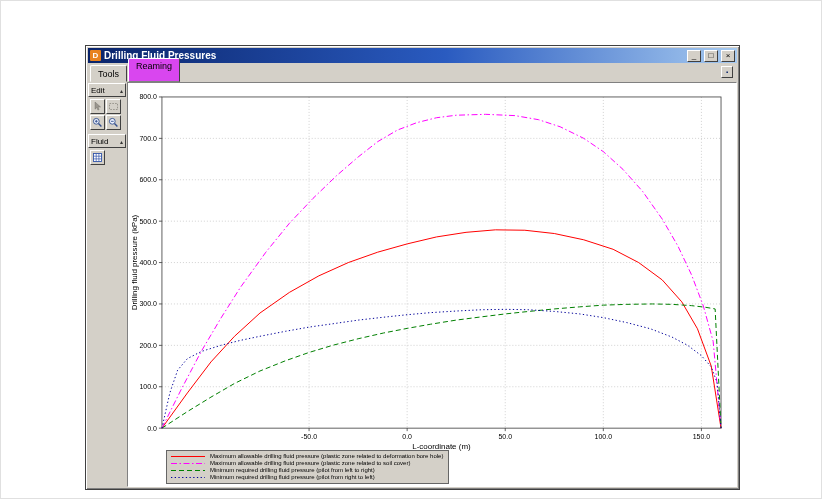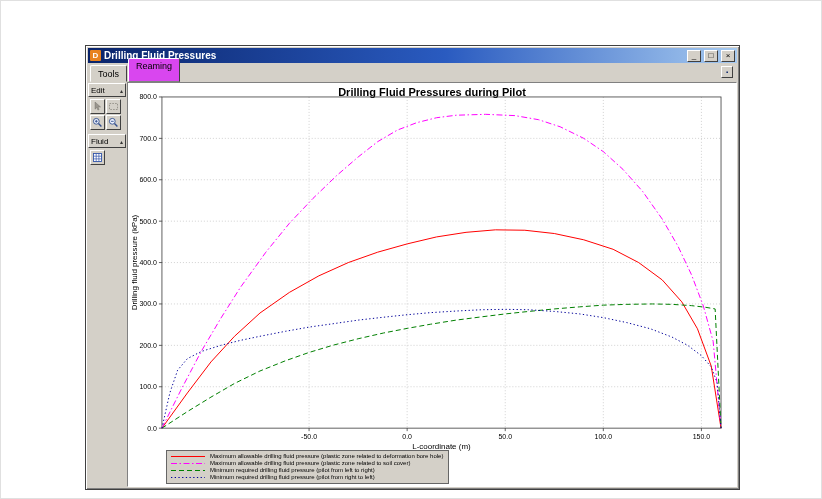--- a/index.html
+++ b/index.html
@@ -161,21 +161,20 @@
                 <line x1="1.5" y1="6.9" x2="9.5" y2="6.9" stroke="#3355aa" stroke-width="0.7"></line>
                 <line x1="4.2" y1="1.5" x2="4.2" y2="9.5" stroke="#3355aa" stroke-width="0.7"></line>
                 <line x1="6.9" y1="1.5" x2="6.9" y2="9.5" stroke="#3355aa" stroke-width="0.7"></line>
               </svg>
             </span>
         </button>
       </div>
     </div>
 
     <div class="canvas">
-      <div class="chart-title">Drilling Fluid Pressures during Pilot</div>
       <svg id="chart-svg" viewBox="0 0 609 404" preserveAspectRatio="none">
           <line x1="34" x2="594" y1="304.5" y2="304.5" stroke="#b4b4b4" stroke-width="0.6" stroke-dasharray="1 2"></line>
           <line x1="34" x2="594" y1="263" y2="263" stroke="#b4b4b4" stroke-width="0.6" stroke-dasharray="1 2"></line>
           <line x1="34" x2="594" y1="221.5" y2="221.5" stroke="#b4b4b4" stroke-width="0.6" stroke-dasharray="1 2"></line>
           <line x1="34" x2="594" y1="180" y2="180" stroke="#b4b4b4" stroke-width="0.6" stroke-dasharray="1 2"></line>
           <line x1="34" x2="594" y1="138.5" y2="138.5" stroke="#b4b4b4" stroke-width="0.6" stroke-dasharray="1 2"></line>
           <line x1="34" x2="594" y1="97" y2="97" stroke="#b4b4b4" stroke-width="0.6" stroke-dasharray="1 2"></line>
           <line x1="34" x2="594" y1="55.5" y2="55.5" stroke="#b4b4b4" stroke-width="0.6" stroke-dasharray="1 2"></line>
           <line x1="181.36842105263156" x2="181.36842105263156" y1="14" y2="346" stroke="#b4b4b4" stroke-width="0.6" stroke-dasharray="1 2"></line>
           <line x1="279.6140350877193" x2="279.6140350877193" y1="14" y2="346" stroke="#b4b4b4" stroke-width="0.6" stroke-dasharray="1 2"></line>

